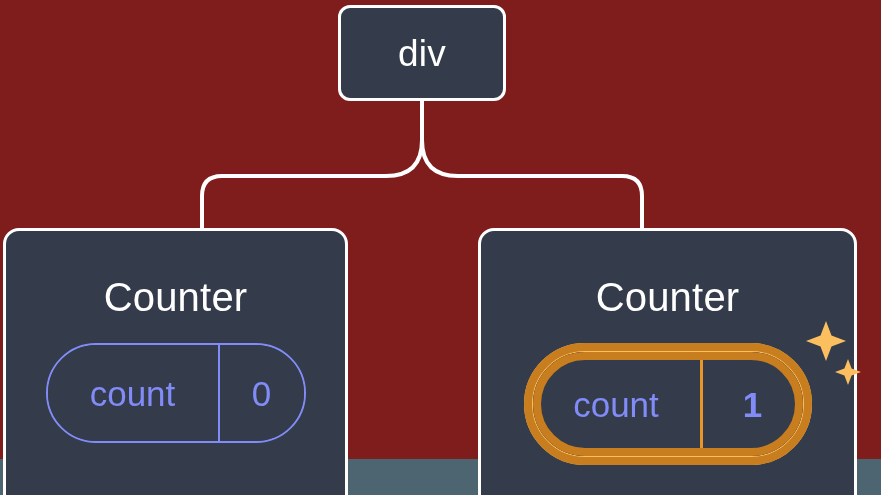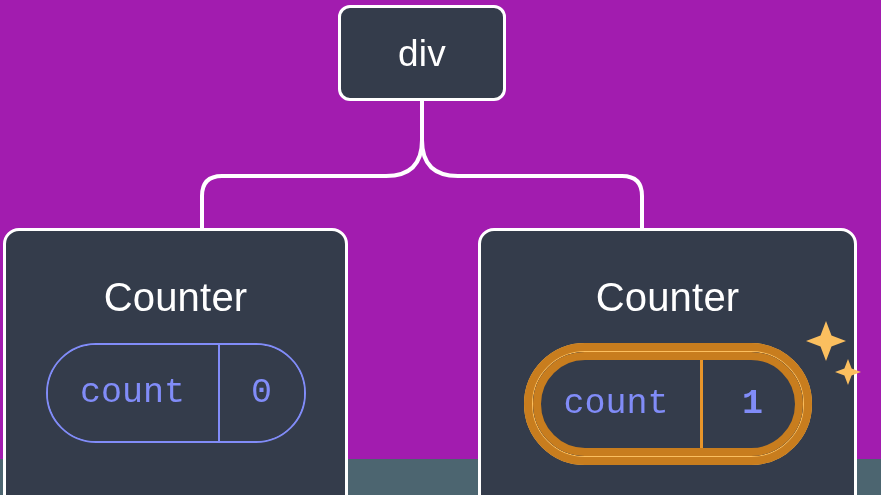--- a/index.html
+++ b/index.html
@@ -10,21 +10,21 @@
   body {
     width: 881px;
     height: 495px;
     overflow: hidden;
     font-family: "Liberation Sans", sans-serif;
   }
   #canvas {
     position: relative;
     width: 881px;
     height: 459px;
-    background: #a21caf;
+    background: #7f1d1d;
   }
 
   
   #connector {
     position: absolute;
     left: 0;
     top: 0;
     width: 881px;
     height: 495px;
     pointer-events: none;
@@ -151,21 +151,21 @@
   }
 
   .pill-key, .pill-val {
     display: flex;
     align-items: center;
     justify-content: center;
     box-sizing: border-box;
     background: #343c4b;
   }
   .pill-val { flex: 1 1 auto; }
-  .pill-key span, .pill-val span { line-height: 1; font-family: Liberation Mono, monospace; }
+  .pill-key span, .pill-val span { line-height: 1; }
 
   
   .sparkles {
     position: absolute;
     right: -58px;
     top: -28px;
     width: 70px;
     height: 80px;
     pointer-events: none;
   }

